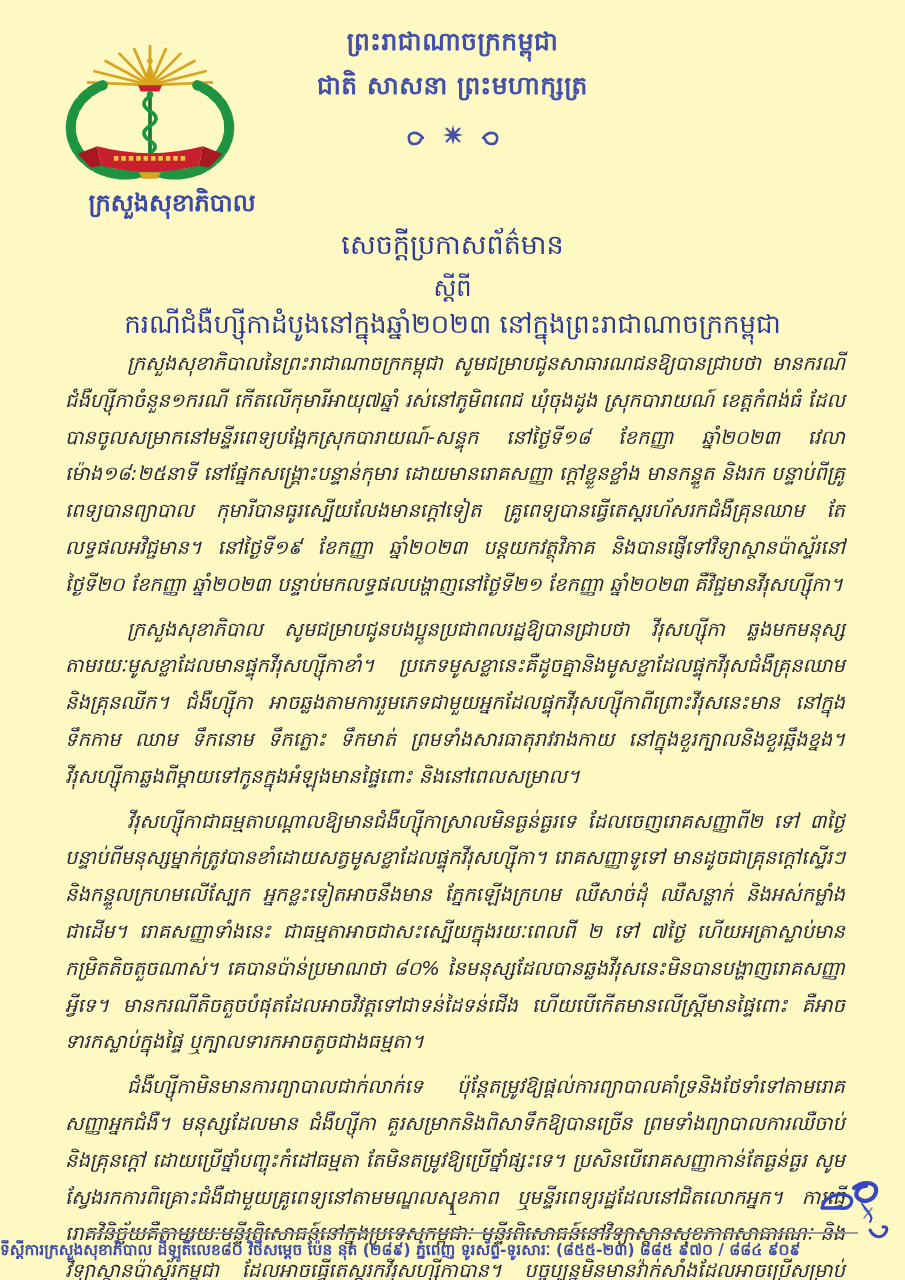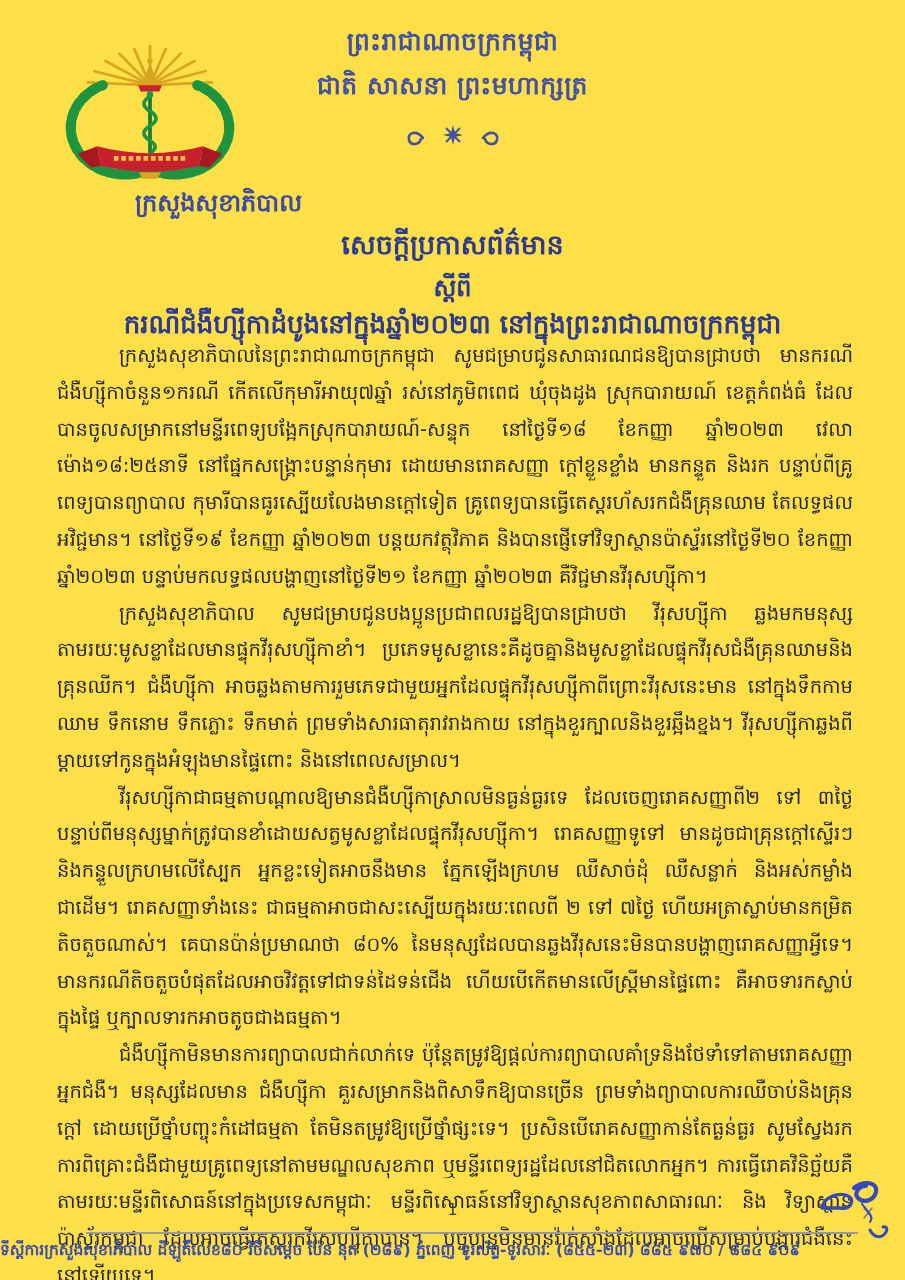--- a/index.html
+++ b/index.html
@@ -1,59 +1,60 @@
 <!DOCTYPE html>
 <html lang="km"><head>
 <meta charset="utf-8">
 <style>
   html,body{margin:0;padding:0;background:#e8e8e8;}
   .page{
     position:relative;
     width:905px;height:1280px;
     margin:0 auto;
-    background:#fde047;
+    background:#fef9c3;
     font-family:"DejaVu Sans", sans-serif;
     color:#26263a;
     overflow:hidden;
   }
   
   .motto{
     position:absolute;left:0;right:0;top:26px;
     text-align:center;
     color:#4350a8;
     font-weight:bold;
   }
   .motto-line1{font-size:25px;letter-spacing:.5px;}
   .motto-line2{font-size:25px;margin-top:8px;letter-spacing:.5px;}
   .divider-mark{margin-top:16px;height:26px;}
   
   .emblem{position:absolute;left:62px;top:40px;width:176px;height:144px;}
   .ministry-label{
     position:absolute;left:42px;top:188px;width:260px;
-    text-align:right;
+    text-align:center;
     color:#3c4aa5;font-size:24px;font-weight:bold;
   }
   
   .title-block{
     position:absolute;left:0;right:0;top:228px;
-    text-align:center;color:#2c3a94;font-weight:bold;
+    text-align:center;color:#2c3a94;font-weight:normal;
   }
   .title-line1{font-size:27px;}
   .title-line2{font-size:24px;margin-top:6px;}
   .title-line3{font-size:26px;margin-top:0;}
   
   .body-text{
     position:absolute;left:57px;top:338px;width:796px;
     font-size:19.5px;line-height:36.8px;
     text-align:justify;
     color:#26263a;
   }
   .body-text p{
-    margin:0;padding:0;
+    margin:8px;padding:0;
     text-indent:62px;
+    font-style:italic;
   }
   
   .page-number{
     position:absolute;left:0;right:0;top:1200px;
     text-align:center;font-size:16px;color:#3a3a3a;
   }
   .footer-rule{
     position:absolute;left:86px;top:1232px;width:772px;height:0;
     border-top:2px solid #9a9a9a;
   }

